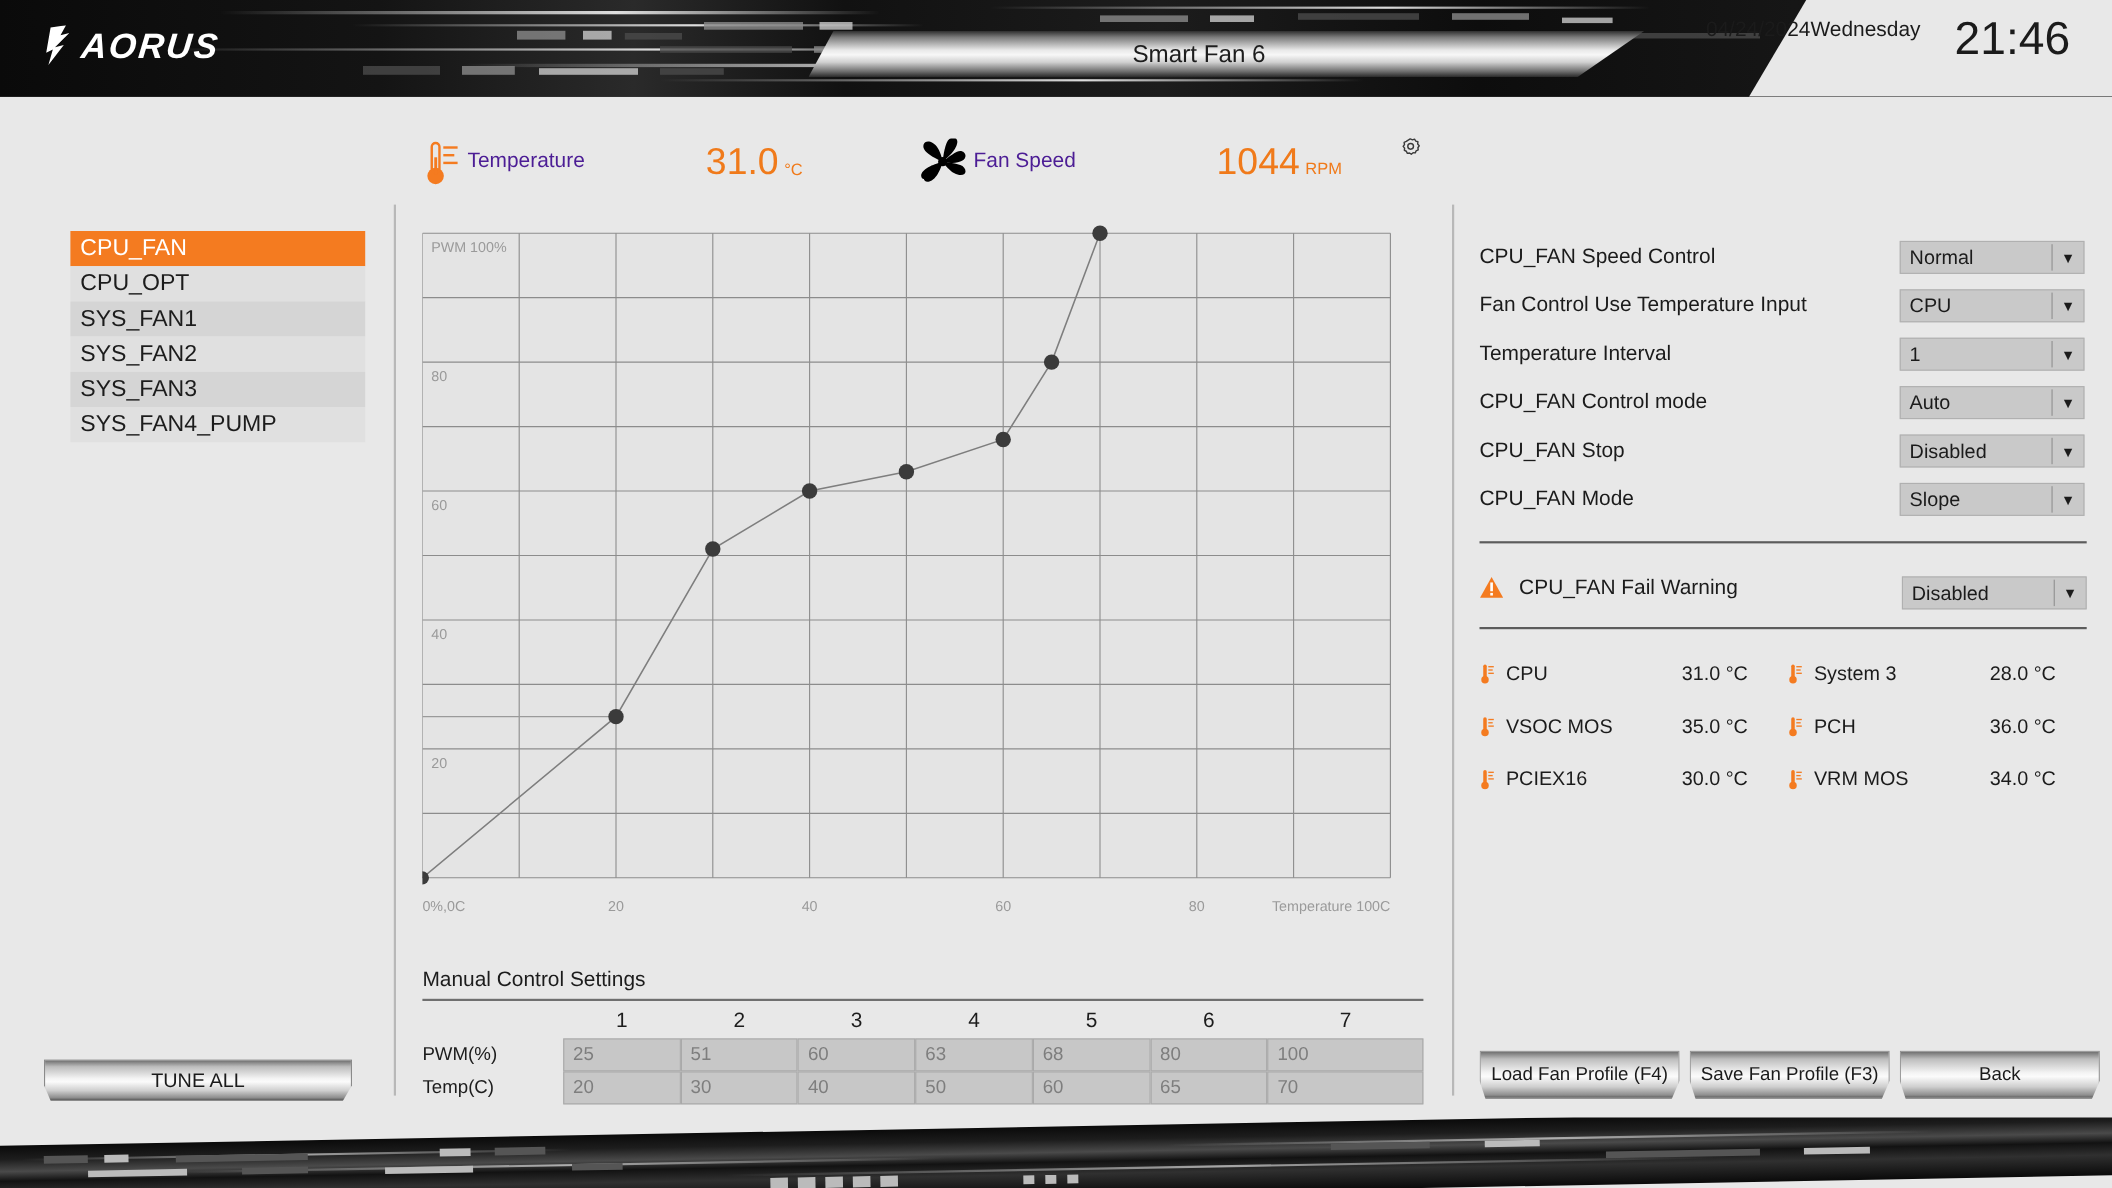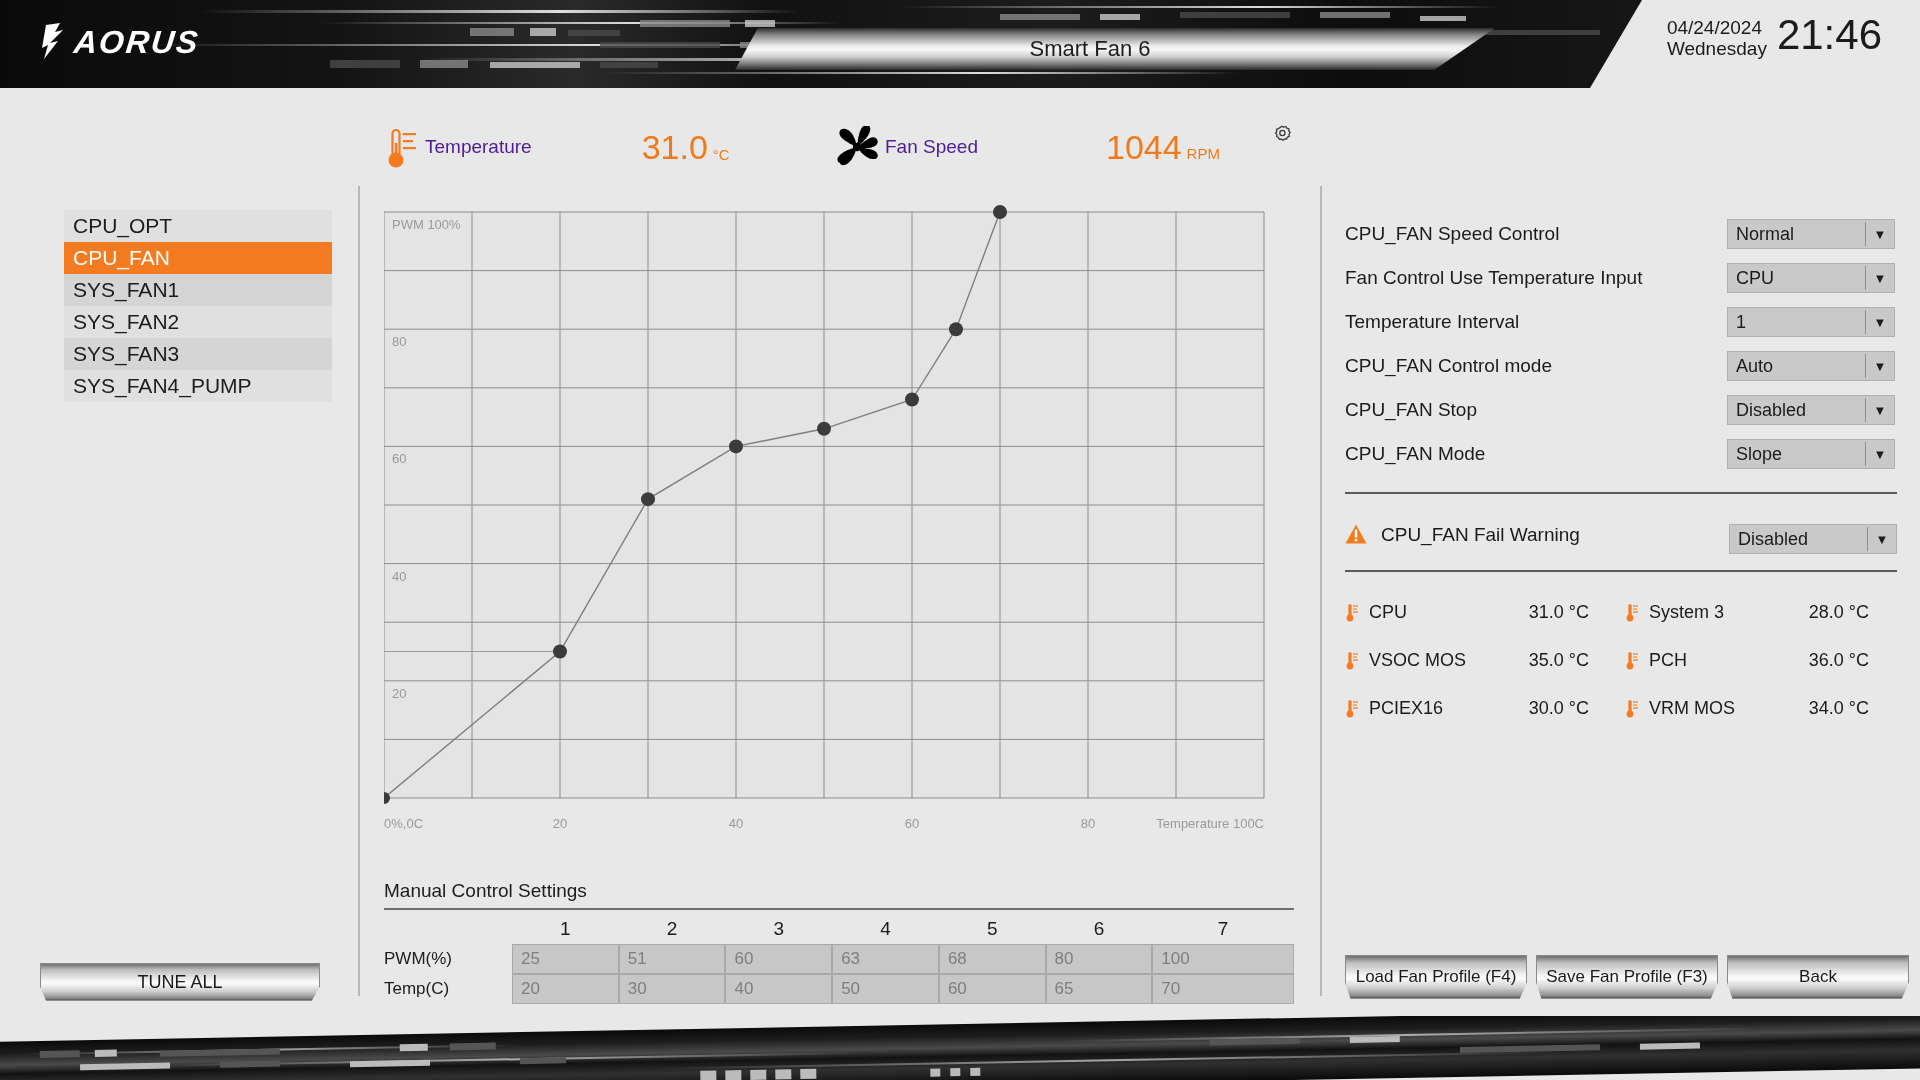--- a/index.html
+++ b/index.html
@@ -58,24 +58,24 @@
   .hdr-cut {
     position: absolute; right: 0; top: 0; width: 330px; height: 88px;
     background: #e8e8e8;
     clip-path: polygon(52px 0%, 100% 0%, 100% 100%, 0% 100%);
     z-index: 4;
   }
   .datetime {
     position: absolute; right: 38px; top: 14px; z-index: 7;
     display: flex; align-items: flex-start; gap: 10px;
   }
-  .dt-left { display: flex; flex-direction: column; line-height: 1.12; padding-top: 3px; justify-content: flex-end; }
+  .dt-left { display: flex; flex-direction: row; line-height: 1.12; padding-top: 3px; justify-content: flex-end; }
   .dt-date { font-size: 19px; color: #1b1b1b; }
   .dt-day  { font-size: 19px; color: #1b1b1b; }
-  .dt-time { font-size: 42px; color: #1b1b1b; letter-spacing: 0px; line-height: 1; }
+  .dt-time { font-size: 42px; color: #1b1b1b; letter-spacing: 0px; line-height: 1; margin-left: 21px; }
 
   
   .sensor-strip {
     position: absolute; top: 112px; left: 0; width: 1920px; height: 70px;
     display: flex; align-items: center;
   }
   .sensor-group { position: absolute; display: flex; align-items: center; }
   .sg-temp { left: 385px; }
   .sg-fan  { left: 835px; }
   .thermo-big { width: 34px; height: 44px; }
@@ -283,22 +283,22 @@
   </div>
   <svg class="gear-sm" viewBox="0 0 20 20">
     <path d="M10 1.3 L12.1 2.1 L13.9 1.5 L15.1 3.3 L17 3.9 L16.8 6 L18.2 7.5 L17 9.3 L17.3 11.3 L15.4 12.1 L14.6 14 L12.6 13.9 L11 15.2 L9.3 14.1 L7.3 14.4 L6.5 12.5 L4.7 11.7 L4.9 9.7 L3.6 8.1 L4.8 6.4 L4.5 4.4 L6.4 3.6 Z" fill="none" stroke="#3a3a3a" stroke-width="1.3" stroke-linejoin="round"></path>
     <circle cx="10.4" cy="8" r="2.6" fill="none" stroke="#3a3a3a" stroke-width="1.3"></circle>
   </svg>
 
   <div class="col-div div-left"></div>
   <div class="col-div div-right"></div>
 
   <div class="fan-list">
+    <div class="fan-item sel">CPU_FAN</div>
     <div class="fan-item plain">CPU_OPT</div>
-    <div class="fan-item sel">CPU_FAN</div>
     <div class="fan-item alt">SYS_FAN1</div>
     <div class="fan-item plain">SYS_FAN2</div>
     <div class="fan-item alt">SYS_FAN3</div>
     <div class="fan-item plain">SYS_FAN4_PUMP</div>
   </div>
 
   <div class="btn3d tune-all">TUNE ALL</div>
 
   <div class="chart-wrap">
     <svg class="chart-svg" id="curve-svg" width="910" height="640" viewBox="0 0 910 640">

